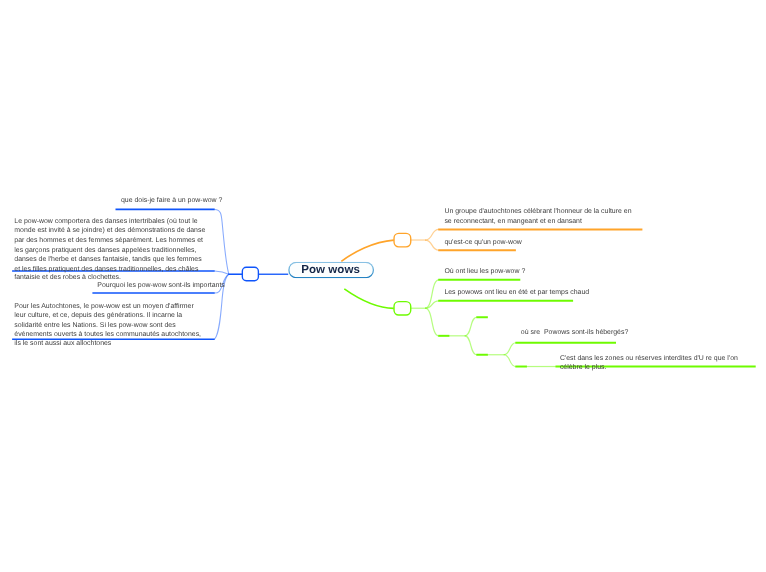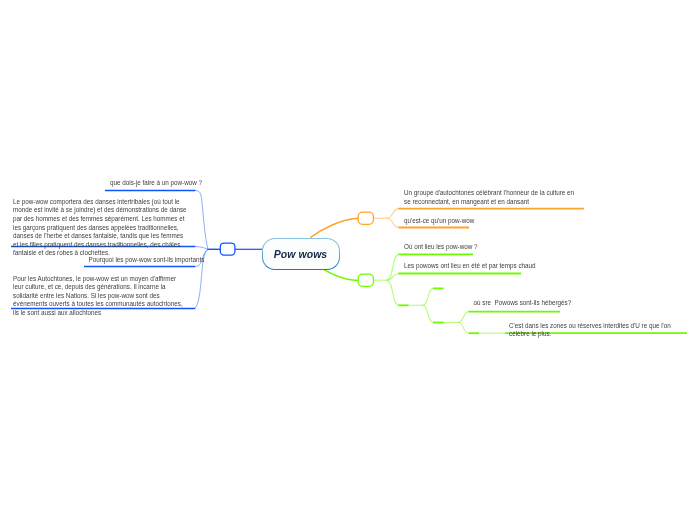--- a/index.html
+++ b/index.html
@@ -65,21 +65,21 @@
       <path d="M443,322.5 H458.5" stroke-width="1.1" opacity="0.5"></path>
       <path d="M458,322.5 C464.5,322.5 462.5,311.6 469,311.6" stroke-width="1.1" opacity="0.5"></path>
       <path d="M458,322.5 C464.5,322.5 462.5,333.2 469,333.2" stroke-width="1.1" opacity="0.5"></path>
       <path d="M468.5,311.6 H560" stroke-width="1.8"></path>
       <path d="M468.5,333.2 H479" stroke-width="1.8"></path>
       <path d="M478.5,333.2 H505.5" stroke-width="1.1" opacity="0.5"></path>
       <path d="M505,333.2 H687" stroke-width="1.8"></path>
     </g>
   </svg>
 
-  <div class="root" style="left:261.5px;top:237.7px;width:78px;height:32px;font-size:10.5px;font-style:italic;">
+  <div class="root" style="left:261.5px;top:237.7px;width:78px;height:15px;font-size:10.5px;">
     <span>Pow wows</span>
   </div>
 
   <div class="txt nw" style="left:110px;top:179.4px;">que dois-je faire à un pow-wow ?</div>
 
   <div class="txt" style="left:13px;top:197.8px;width:175px;">Le pow-wow comportera des danses intertribales (où tout le monde est invité à se joindre) et des démonstrations de danse par des hommes et des femmes séparément. Les hommes et les garçons pratiquent des danses appelées traditionnelles, danses de l'herbe et danses fantaisie, tandis que les femmes et les filles pratiquent des danses traditionnelles, des châles fantaisie et des robes à clochettes.</div>
 
   <div class="txt nw" style="left:88.5px;top:255.9px;">Pourquoi les pow-wow sont-ils importants</div>
 
   <div class="txt" style="left:13px;top:274.5px;width:175px;">Pour les Autochtones, le pow-wow est un moyen d'affirmer leur culture, et ce, depuis des générations. Il incarne la solidarité entre les Nations. Si les pow-wow sont des événements ouverts à toutes les communautés autochtones, ils le sont aussi aux allochtones</div>

